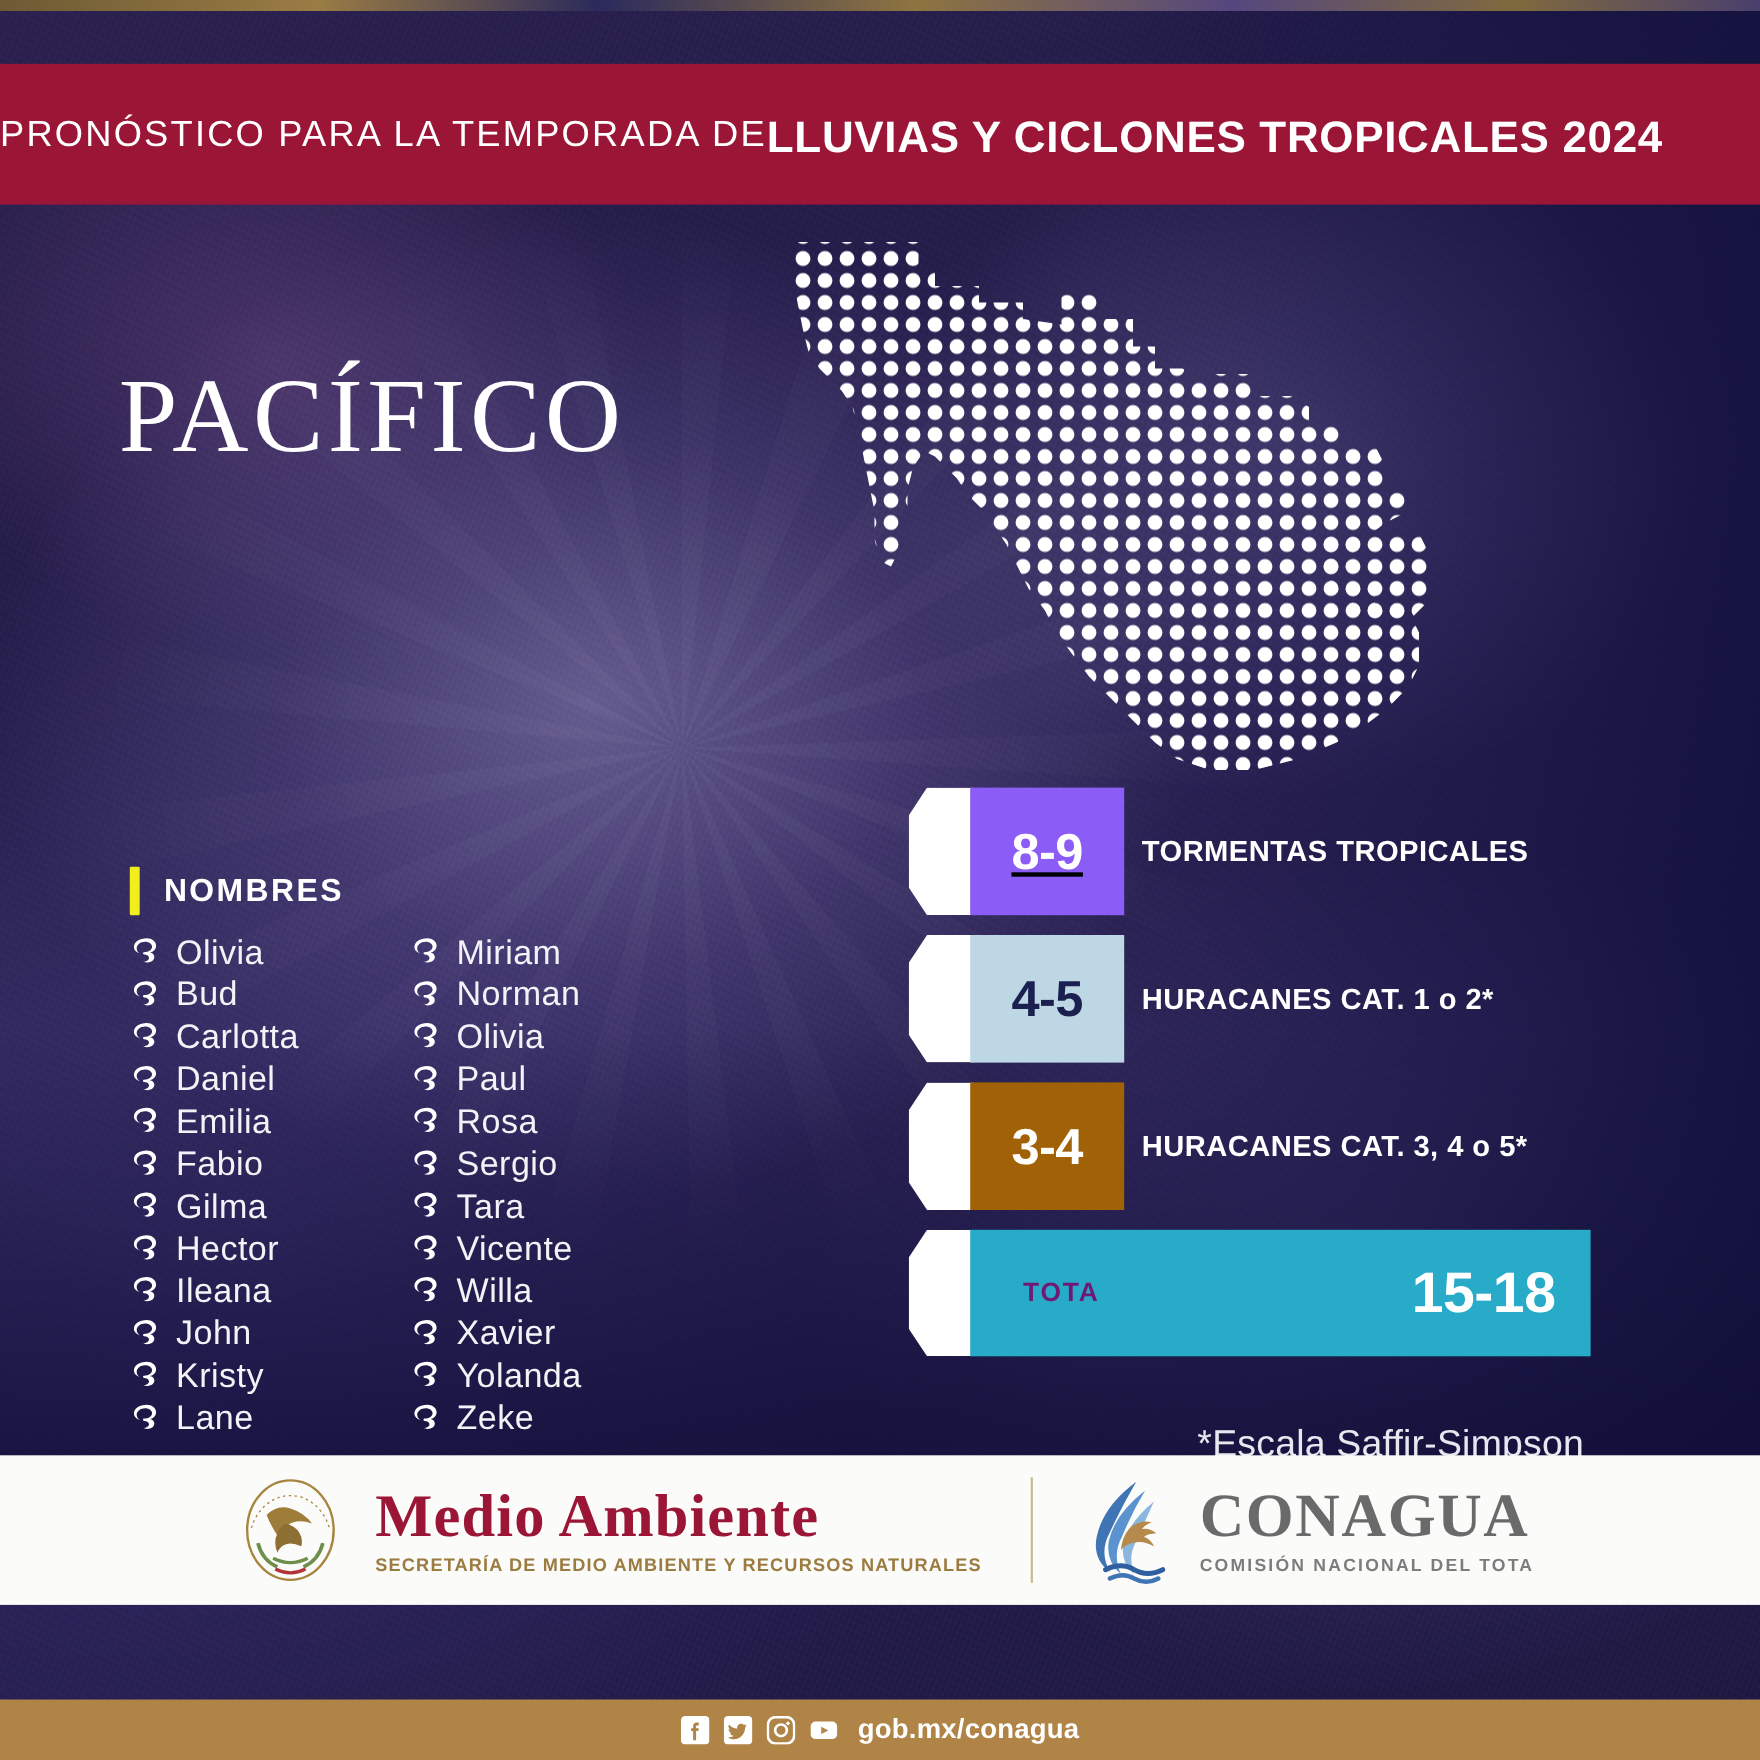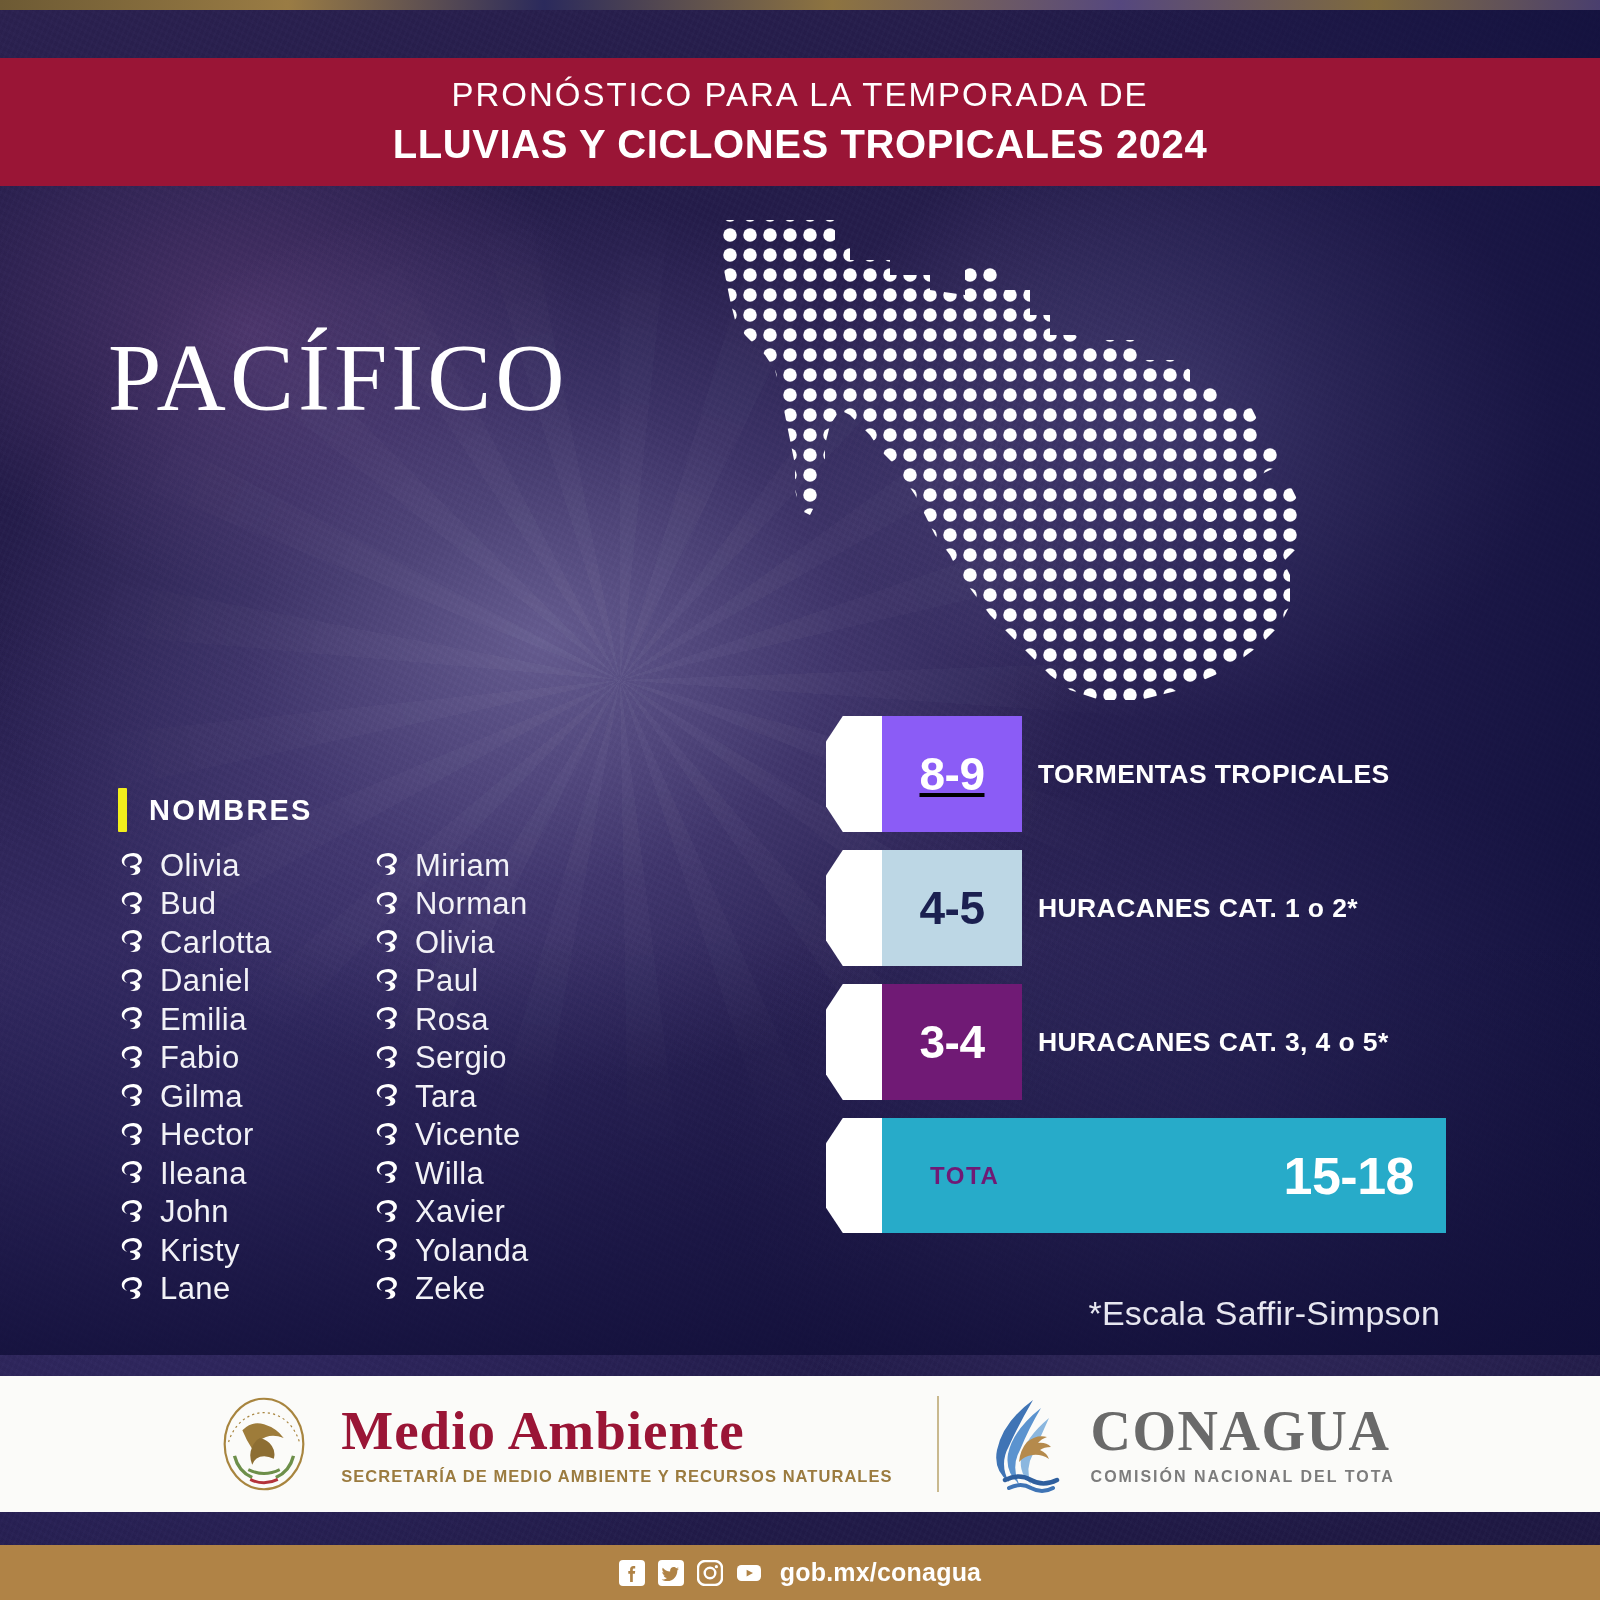--- a/index.html
+++ b/index.html
@@ -37,21 +37,21 @@
     background:linear-gradient(270deg, rgba(14,14,58,.72) 0%, rgba(20,18,66,.38) 55%, rgba(20,18,66,0) 100%);}
   .bg-dark-bottom{position:absolute;left:0;bottom:245px;width:1600px;height:420px;
     background:linear-gradient(0deg, rgba(16,14,56,.78) 0%, rgba(16,14,56,0) 100%);}
 
   
   .topstrip{position:absolute;left:0;top:0;width:1600px;height:10px;
     background:linear-gradient(90deg,#6d5a34 0%, #9a7c44 18%, #2b2a5c 34%, #8e7440 52%, #55477e 70%, #7f6a3d 86%, #4a3f6e 100%);}
 
   
   .header{position:absolute;left:0;top:58px;width:1600px;height:128px;
-    background:#9a1536;display:flex;flex-direction:column;align-items:center;justify-content:center;}
+    background:#9a1536;display:flex;flex-direction:row;align-items:center;}
   .header .line1{color:#ffffff;font-size:33px;letter-spacing:2.0px;font-weight:400;line-height:1.15;}
   .header .line2{color:#ffffff;font-size:40px;letter-spacing:0.6px;font-weight:800;line-height:1.2;margin-top:6px;}
 
   
   .basin{position:absolute;left:108px;top:330px;
     font-family:"Liberation Serif", serif;font-size:96px;color:#ffffff;letter-spacing:4px;line-height:1;}
 
   
   .map{position:absolute;left:700px;top:205px;width:600px;height:505px;}
   .map svg{display:block;width:100%;height:100%;}
@@ -82,21 +82,21 @@
   .statrow.total .chev{height:115px;}
   .totalbar{position:absolute;left:56px;top:0;width:564px;height:115px;background:#27abc9;
     display:flex;align-items:center;justify-content:space-between;padding:0 32px 0 48px;box-sizing:border-box;}
   .totalbar .t-lbl{color:#701a75;font-size:24px;font-weight:800;letter-spacing:1.6px;}
   .totalbar .t-val{color:#ffffff;font-size:52px;font-weight:800;letter-spacing:-.5px;}
 
   
   .footnote{position:absolute;right:160px;top:1294px;color:#e7e7f0;font-size:34px;font-weight:300;letter-spacing:.2px;}
 
   
-  .footer{position:absolute;left:0;top:1376px;width:1600px;height:136px;background:#fbfbf9;
+  .footer{position:absolute;left:0;top:1323px;width:1600px;height:136px;background:#fbfbf9;
     display:flex;align-items:center;justify-content:center;}
   .brandL{display:flex;align-items:center;}
   .shield{width:118px;height:118px;flex:0 0 118px;}
   .shield svg{display:block;width:118px;height:118px;}
   .brandL .txt{margin-left:18px;}
   .brandL .t1{font-family:"Liberation Serif", serif;color:#9a1536;font-size:55px;font-weight:700;letter-spacing:1px;line-height:1;}
   .brandL .t2{color:#9b7b3f;font-size:16.5px;font-weight:700;letter-spacing:1.05px;margin-top:9px;}
   .divider{width:2px;height:96px;background:#c9b98f;margin:0 44px;}
   .brandR{display:flex;align-items:center;}
   .clogo{width:92px;height:100px;flex:0 0 92px;}
@@ -387,21 +387,21 @@
     <div class="statrow">
       <div class="chev"></div>
       <div class="pill" id="pill1" style="background: rgb(189, 215, 229);">
         <span class="val" id="val1" style="color: rgb(27, 32, 80);">4-5</span>
       </div>
       <div class="statlabel">HURACANES CAT. 1 o 2*</div>
     </div>
 
     <div class="statrow">
       <div class="chev"></div>
-      <div class="pill" id="pill2" style="background: #701a75;">
+      <div class="pill" id="pill2" style="background: #a16207;">
         <span class="val" id="val2" style="color: rgb(255, 255, 255);">3-4</span>
       </div>
       <div class="statlabel">HURACANES CAT. 3, 4 o 5*</div>
     </div>
 
     <div class="statrow total">
       <div class="chev"></div>
       <div class="totalbar" id="totalbar" style="background: rgb(39, 171, 201);">
         <span class="t-lbl">TOTA</span>
         <span class="t-val">15-18</span>

